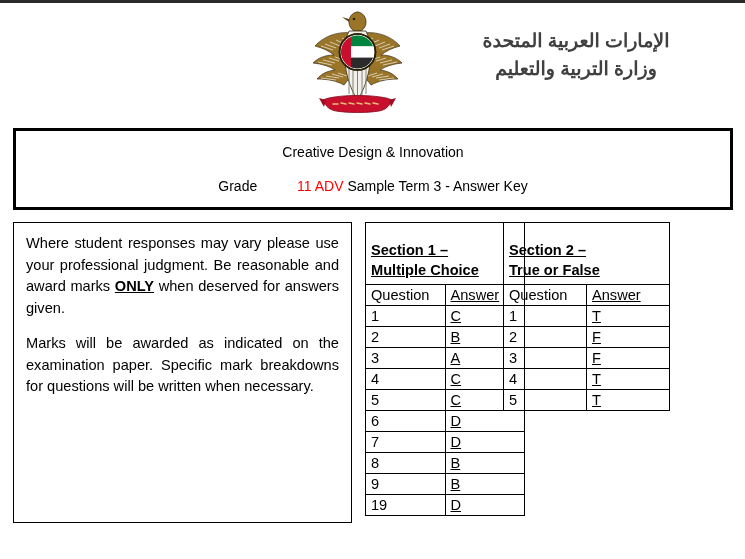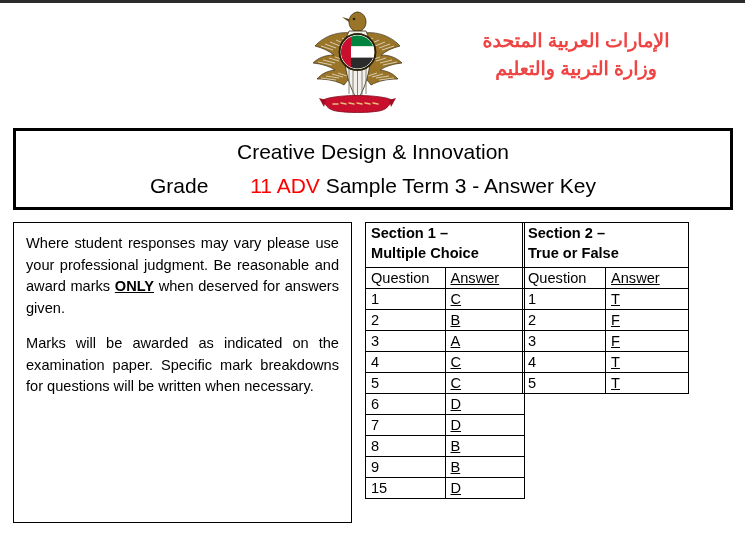--- a/index.html
+++ b/index.html
@@ -40,21 +40,21 @@
     font-size: 15.5px;
     letter-spacing: 0.3px;
     line-height: 24px;
   }
   .hdr-ar {
     position: absolute;
     left: 418px; top: 24px;
     width: 316px;
     text-align: center;
     direction: rtl;
-    color: #ef4444;
+    color: #404040;
     font-weight: bold;
     font-size: 19px;
     line-height: 28px;
   }
 
   
   .emblem {
     position: absolute;
     left: 305px; top: 5px;
     width: 105px; height: 108px;
@@ -66,21 +66,21 @@
     left: 13px; top: 128px;
     width: 720px; height: 82px;
     border: 3px solid #000000;
     box-sizing: border-box;
     display: flex;
     flex-direction: column;
     align-items: center;
     justify-content: center;
   }
   .title-line {
-    font-size: 21px;
+    font-size: 14px;
     line-height: 34px;
     text-align: center;
     white-space: nowrap;
   }
   .title-accent { color: #ff0000; margin-left: 36px; }
 
   
   .instructions {
     position: absolute;
     left: 13px; top: 222px;
@@ -114,28 +114,29 @@
     padding: 1px 5px;
     text-align: left;
     font-weight: normal;
     height: 21px;
     vertical-align: middle;
     box-sizing: border-box;
   }
   .ans-table .section-head {
     font-weight: bold;
     line-height: 20px;
-    padding: 0 5px 4px 5px;
+    padding: 17px 5px 4px 5px;
     height: auto;
+    text-decoration: underline;
   }
   .ans-table .col-q { width: 83px; }
   .ans-table .col-a { width: 77px; text-decoration: underline; }
 
   #table-section-1 { left: 365px; top: 222px; width: 160px; }
-  #table-section-2 { left: 522px; top: 222px; width: 167px; }
+  #table-section-2 { left: 503px; top: 222px; width: 167px; }
   #table-section-2 .col-q { width: 85px; }
   #table-section-2 .col-a { width: 82px; }
 </style>
 </head>
 <body>
 
 <div class="top-rule"></div>
 
 <div class="header">
 
@@ -257,21 +258,21 @@
     </tr>
     <tr>
       <td class="col-q">8</td>
       <td class="col-a">B</td>
     </tr>
     <tr>
       <td class="col-q">9</td>
       <td class="col-a">B</td>
     </tr>
     <tr>
-      <td class="col-q">15</td>
+      <td class="col-q">19</td>
       <td class="col-a">D</td>
     </tr>
   </tbody>
 </table>
 
 <table class="ans-table" id="table-section-2">
   <tbody>
     <tr>
       <td class="section-head" colspan="2">
         <span>Section 2 –</span><br>

